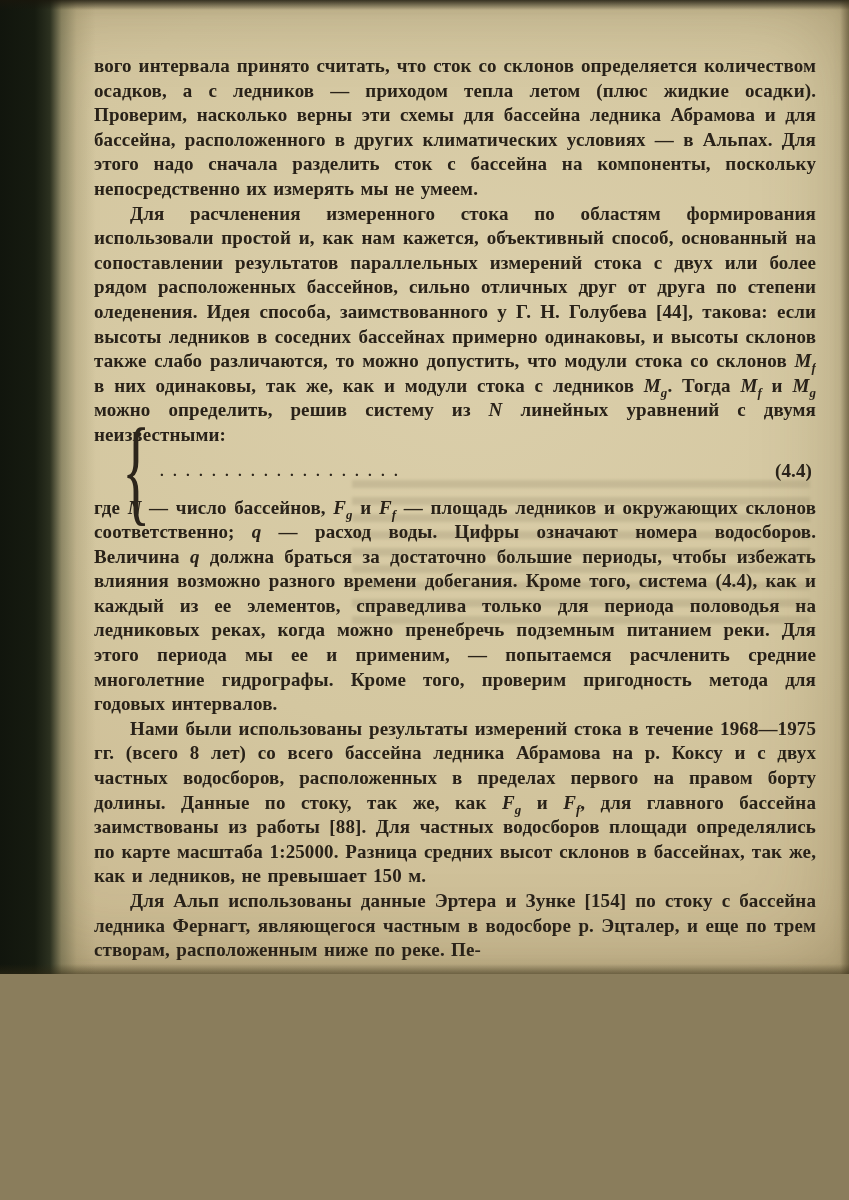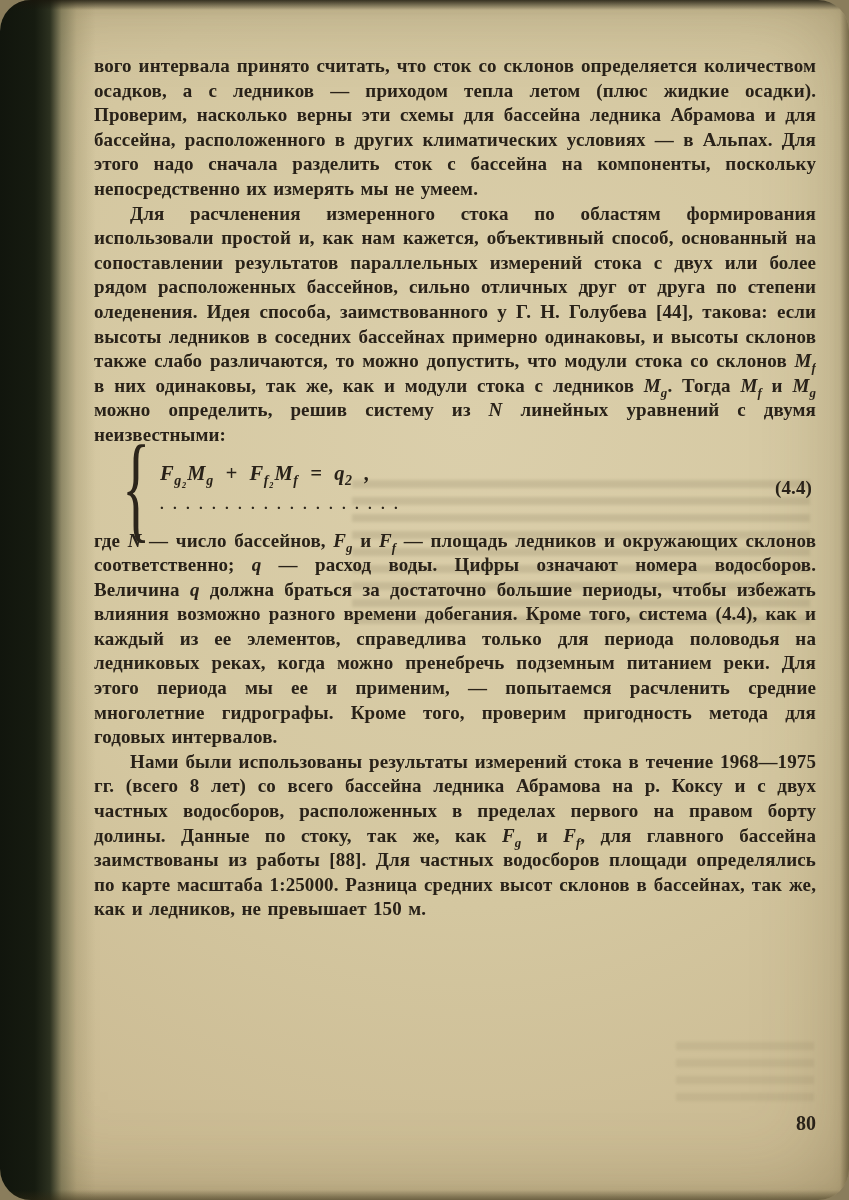--- a/index.html
+++ b/index.html
@@ -1,23 +1,22 @@
 <!DOCTYPE html>
 <html><head>
 <meta charset="utf-8">
 <style>
   html,body { margin:0; padding:0; background:#8a7d5c; }
   .page {
     position:relative;
-    width:849px; height:1200px;
+    width:849px; height:974px;
     overflow:hidden;
     background: radial-gradient(ellipse 120% 90% at 55% 35%,
       #dbcfab 0%, #d4c7a0 45%, #c9b890 82%, #bcab80 100%);
     font-family:"Liberation Serif","DejaVu Serif",serif;
-    border-radius:31px;
   }
   .paper-vignette {
     position:absolute; inset:0; pointer-events:none;
     box-shadow: inset 0 0 90px rgba(80,65,30,0.35), inset 0 0 18px rgba(60,50,20,0.25);
   }
   .spine {
     position:absolute; left:0; top:0; bottom:0; width:96px;
     background: linear-gradient(to right,
       #11150d 0%, #161b10 36%, #2c3120 52%,
       rgba(88,88,58,0.55) 64%, rgba(140,130,90,0.28) 80%,
@@ -84,23 +83,23 @@
   <div class="edge-bottom"></div>
   <div class="showthrough st-1"></div>
   <div class="showthrough st-2"></div>
 
   <div class="text-block">
     <p class="para">вого интервала принято считать, что сток со склонов определяется количеством осадков, а с ледников — приходом тепла летом (плюс жидкие осадки). Проверим, насколько верны эти схемы для бассейна ледника Абрамова и для бассейна, расположенного в других климатических условиях — в Альпах. Для этого надо сначала разделить сток с бассейна на компоненты, поскольку непосредственно их измерять мы не умеем.</p>
     <p class="para indent">Для расчленения измеренного стока по областям формирования использовали простой и, как нам кажется, объективный способ, основанный на сопоставлении результатов параллельных измерений стока с двух или более рядом расположенных бассейнов, сильно отличных друг от друга по степени оледенения. Идея способа, заимствованного у Г. Н. Голубева [44], такова: если высоты ледников в соседних бассейнах примерно одинаковы, и высоты склонов также слабо различаются, то можно допустить, что модули стока со склонов <i>M<sub>f</sub></i> в них одинаковы, так же, как и модули стока с ледников <i>M<sub>g</sub></i>. Тогда <i>M<sub>f</sub></i> и <i>M<sub>g</sub></i> можно определить, решив систему из <i>N</i> линейных уравнений с двумя неизвестными:</p>
 
     <div class="equation-block">
       <span class="brace">{</span>
-      <div class="eq-row">F<sub>g₂</sub>M<sub>g</sub> + F<sub>f₂</sub>M<sub>f</sub> = q<sub>2</sub> ,</div>
       <div class="eq-dots">. . . . . . . . . . . . . . . . . . .</div>
       <span class="eq-number">(4.4)</span>
     </div>
 
     <p class="para">где <i>N</i> — число бассейнов, <i>F<sub>g</sub></i> и <i>F<sub>f</sub></i> — площадь ледников и окружающих склонов соответственно; <i>q</i> — расход воды. Цифры означают номера водосборов. Величина <i>q</i> должна браться за достаточно большие периоды, чтобы избежать влияния возможно разного времени добегания. Кроме того, система (4.4), как и каждый из ее элементов, справедлива только для периода половодья на ледниковых реках, когда можно пренебречь подземным питанием реки. Для этого периода мы ее и применим, — попытаемся расчленить средние многолетние гидрографы. Кроме того, проверим пригодность метода для годовых интервалов.</p>
     <p class="para indent">Нами были использованы результаты измерений стока в течение 1968—1975 гг. (всего 8 лет) со всего бассейна ледника Абрамова на р. Коксу и с двух частных водосборов, расположенных в пределах первого на правом борту долины. Данные по стоку, так же, как <i>F<sub>g</sub></i> и <i>F<sub>f</sub></i>, для главного бассейна заимствованы из работы [88]. Для частных водосборов площади определялись по карте масштаба 1:25000. Разница средних высот склонов в бассейнах, так же, как и ледников, не превышает 150 м.</p>
+    <p class="para indent">Для Альп использованы данные Эртера и Зунке [154] по стоку с бассейна ледника Фернагт, являющегося частным в водосборе р. Эцталер, и еще по трем створам, расположенным ниже по реке. Пе-</p>
   </div>
 
   <div class="page-number">80</div>
 </div>
 
 </body></html>

